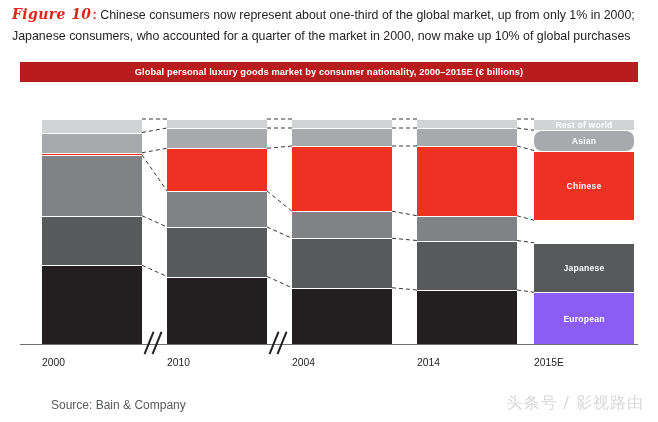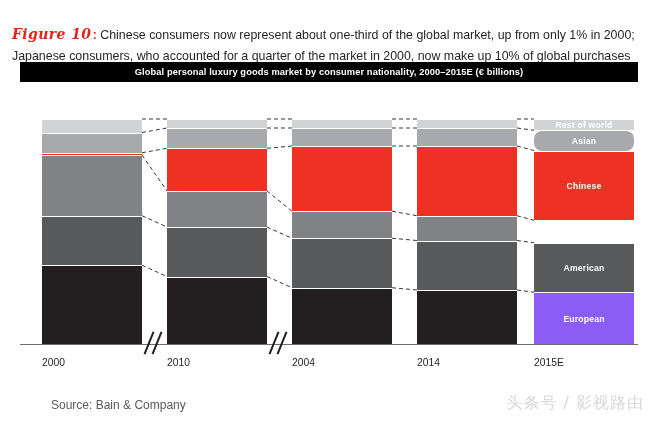--- a/index.html
+++ b/index.html
@@ -12,21 +12,21 @@
     height: 422px;
     position: relative;
     font-family: "Liberation Sans", sans-serif;
     overflow: hidden;
   }
 
   
   #caption {
     position: absolute;
     left: 12px;
-    top: 24px;
+    top: 4px;
     width: 638px;
     font-size: 12.4px;
     line-height: 21px;
     color: #231f20;
   }
   #fig-label {
     color: #e1251b;
     font-family: "DejaVu Serif", serif;
     font-style: italic;
     font-weight: bold;
@@ -48,21 +48,21 @@
     top: 62px;
     width: 618px;
     height: 320px;
   }
   #chart-title-bar {
     position: absolute;
     left: 0;
     top: 0;
     width: 618px;
     height: 20px;
-    background: #000000;
+    background: #b91c1c;
     display: flex;
     align-items: center;
     justify-content: center;
   }
   #chart-title {
     color: #ffffff;
     font-size: 9.3px;
     font-weight: bold;
     letter-spacing: .1px;
     white-space: nowrap;
@@ -242,21 +242,21 @@
           <div class="seg" style="top: 0px; height: 11.25px; background: rgb(209, 211, 212); border-top: 1px solid rgb(255, 255, 255);">
             <span class="seg-label">Rest of world</span>
           </div>
           <div class="seg" style="top: 11.25px; height: 20.25px; background: rgb(167, 169, 172); border-top: 1px solid rgb(255, 255, 255); border-radius: 8px;">
             <span class="seg-label">Asian</span>
           </div>
           <div class="seg" style="top: 31.5px; height: 69.75px; background: rgb(239, 49, 36); border-top: 1px solid rgb(255, 255, 255);">
             <span class="seg-label">Chinese</span>
           </div>
           <div class="seg" style="top: 123.75px; height: 49.5px; background: rgb(88, 89, 91); border-top: 1px solid rgb(255, 255, 255);">
-            <span class="seg-label">American</span>
+            <span class="seg-label">Japanese</span>
           </div>
           <div class="seg" style="top: 173.25px; height: 51.75px; background: #8b5cf6; border-top: 1px solid rgb(255, 255, 255);">
             <span class="seg-label">European</span>
           </div>
         </div>
       </div>
 
     <div id="axis-line"></div>
     <div id="ticks-layer">
         <div class="tick" style="left: 22px;">2000</div>

